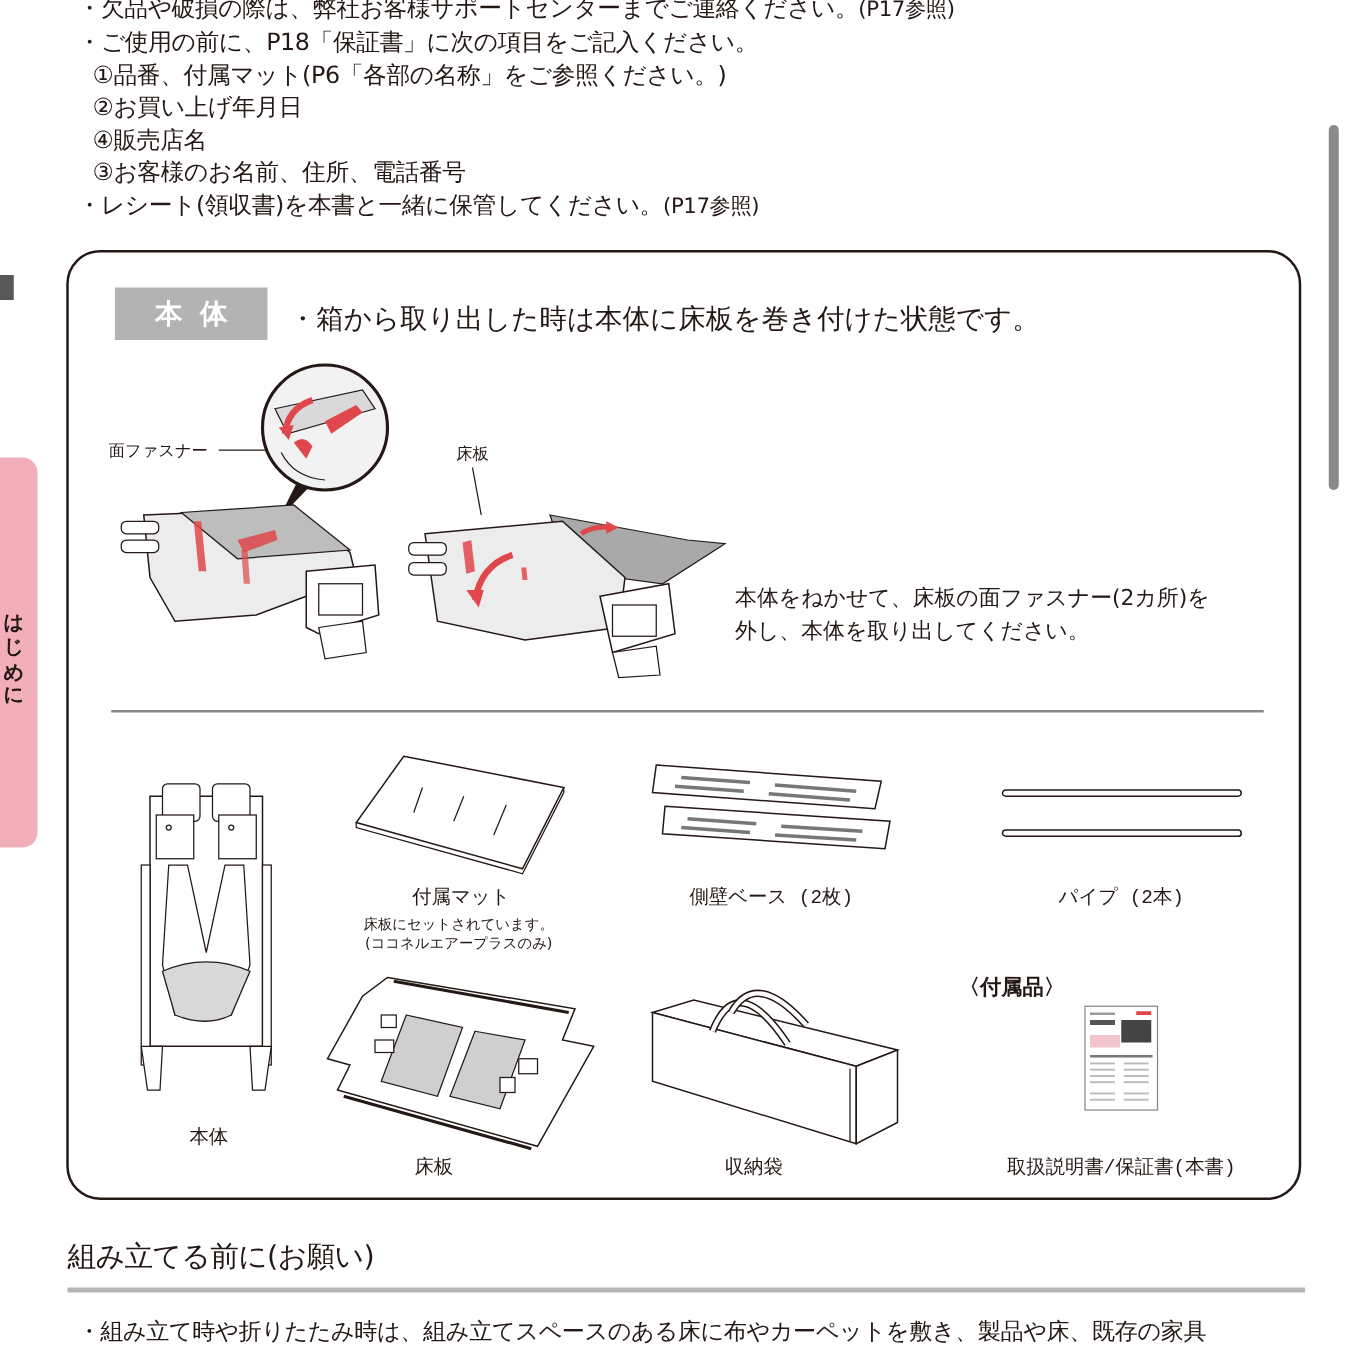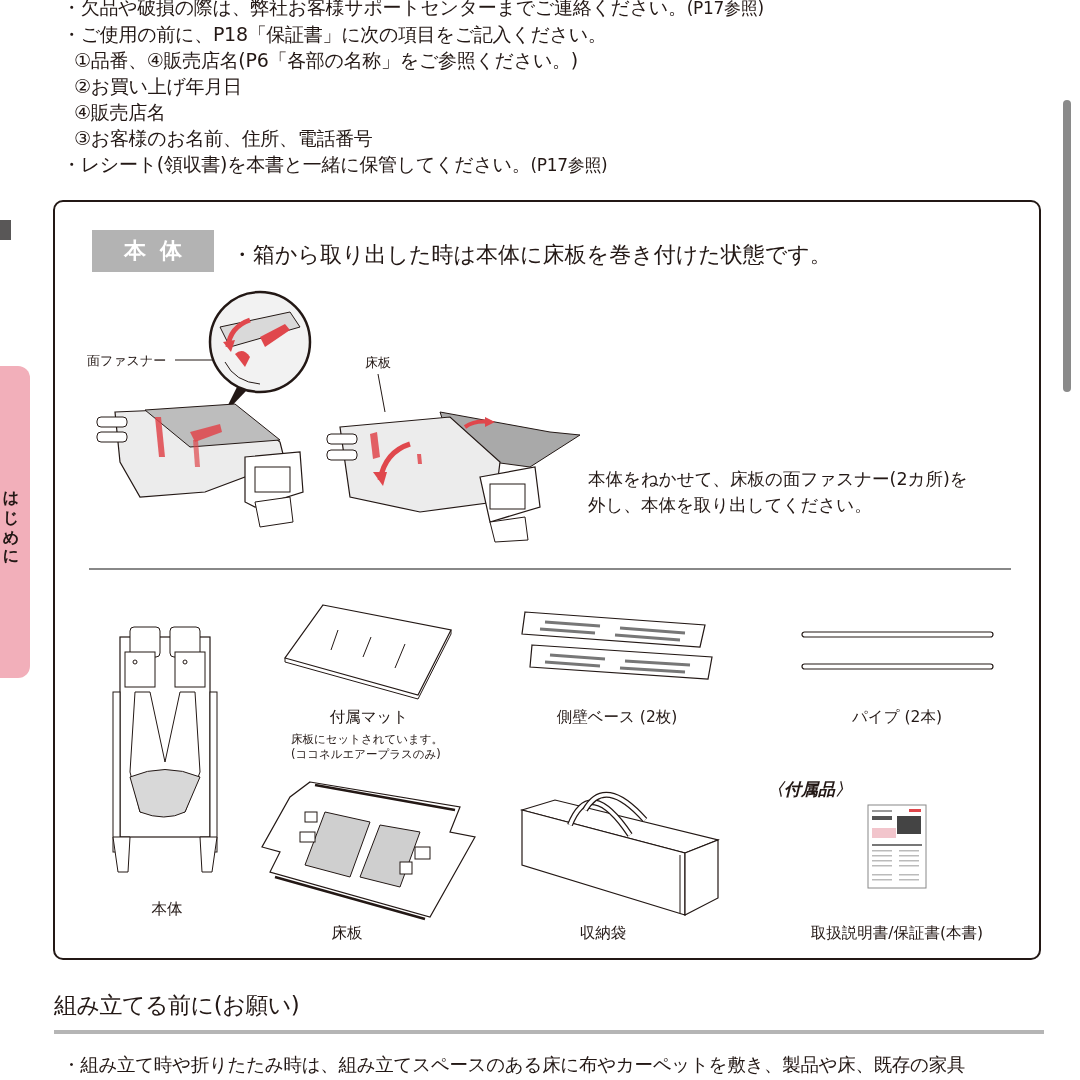--- a/index.html
+++ b/index.html
@@ -19,53 +19,53 @@
     background:#f2afba; border-radius:0 12px 12px 0;
   }
   .side-tab-text {
     position:absolute; left:0px; top:480px; width:20px;
     font-size:16px; font-weight:bold; line-height:18px; color:#231815;
     writing-mode:vertical-rl; text-orientation:upright; letter-spacing:1px;
   }
 
   .panel {
     position:absolute; left:53px; top:200px; width:988px; height:760px;
-    border:2px solid #231815; border-radius:10px; box-sizing:border-box;
+    border:2px solid #231815; border-radius:27px; box-sizing:border-box;
   }
   .body-badge {
     position:absolute; left:37px; top:28px; width:122px; height:42px;
     background:#b3b3b3; color:#ffffff; font-size:22px; font-weight:bold;
     display:flex; align-items:center; justify-content:center; letter-spacing:14px; padding-left:14px; box-sizing:border-box;
   }
   .body-note { position:absolute; left:176px; top:38px; font-size:22px; white-space:nowrap; }
 
   .label-sm { position:absolute; font-size:13px; white-space:nowrap; }
   .instruct { position:absolute; left:533px; top:264px; font-size:17.5px; line-height:26px; white-space:nowrap; }
   .divider { position:absolute; left:34px; top:366px; width:922px; height:2px; background:#888888; }
 
-  .item-label { position:absolute; font-size:15.5px; white-space:nowrap; text-align:center; transform:translateX(-50%); }
-  .item-note { position:absolute; font-size:11.5px; line-height:15px; white-space:nowrap; transform:translateX(-50%); text-align:left; }
-  .accessories-title { position:absolute; left:712px; top:576px; font-size:17px; font-weight:bold; white-space:nowrap;font-style:italic; }
+  .item-label { position:absolute; font-size:15.5px; white-space:nowrap; text-align:center; transform:translateX(-50%);font-family:Liberation Mono, monospace; }
+  .item-note { position:absolute; font-size:11.5px; line-height:15px; white-space:nowrap; transform:translateX(-50%); text-align:center; }
+  .accessories-title { position:absolute; left:712px; top:576px; font-size:17px; font-weight:bold; white-space:nowrap; }
 
   svg { position:absolute; overflow:visible; }
 
   .section-title { position:absolute; left:54px; top:990px; font-size:23px; font-weight:normal; white-space:nowrap; letter-spacing:-0.5px; }
   .section-rule { position:absolute; left:54px; top:1030px; width:990px; height:4px; background:#b5b5b5; }
   .section-text { position:absolute; left:62px; top:1052px; font-size:18.5px; white-space:nowrap; letter-spacing:-0.3px; }
 
   .scrollbar-track { position:absolute; left:1060px; top:0; width:14px; height:1080px; }
   .scrollbar-thumb { position:absolute; left:1063px; top:100px; width:8px; height:292px; background:#8a8a8a; border-radius:4px; }
 </style>
 </head>
 <body>
 
 <div class="top-list">
   <div><span>・欠品や破損の際は、弊社お客様サポートセンターまでご連絡ください。</span><span class="ref">(P17参照)</span></div>
   <div>・ご使用の前に、P18「保証書」に次の項目をご記入ください。</div>
-  <div class="sub">①品番、④販売店名(P6「各部の名称」をご参照ください。)</div>
+  <div class="sub">①品番、付属マット(P6「各部の名称」をご参照ください。)</div>
   <div class="sub">②お買い上げ年月日</div>
   <div class="sub">④販売店名</div>
   <div class="sub">③お客様のお名前、住所、電話番号</div>
   <div><span>・レシート(領収書)を本書と一緒に保管してください。</span><span class="ref">(P17参照)</span></div>
 </div>
 
 <div class="side-marker"></div>
 <div class="side-tab"></div>
 <div class="side-tab-text">はじめに</div>
 

